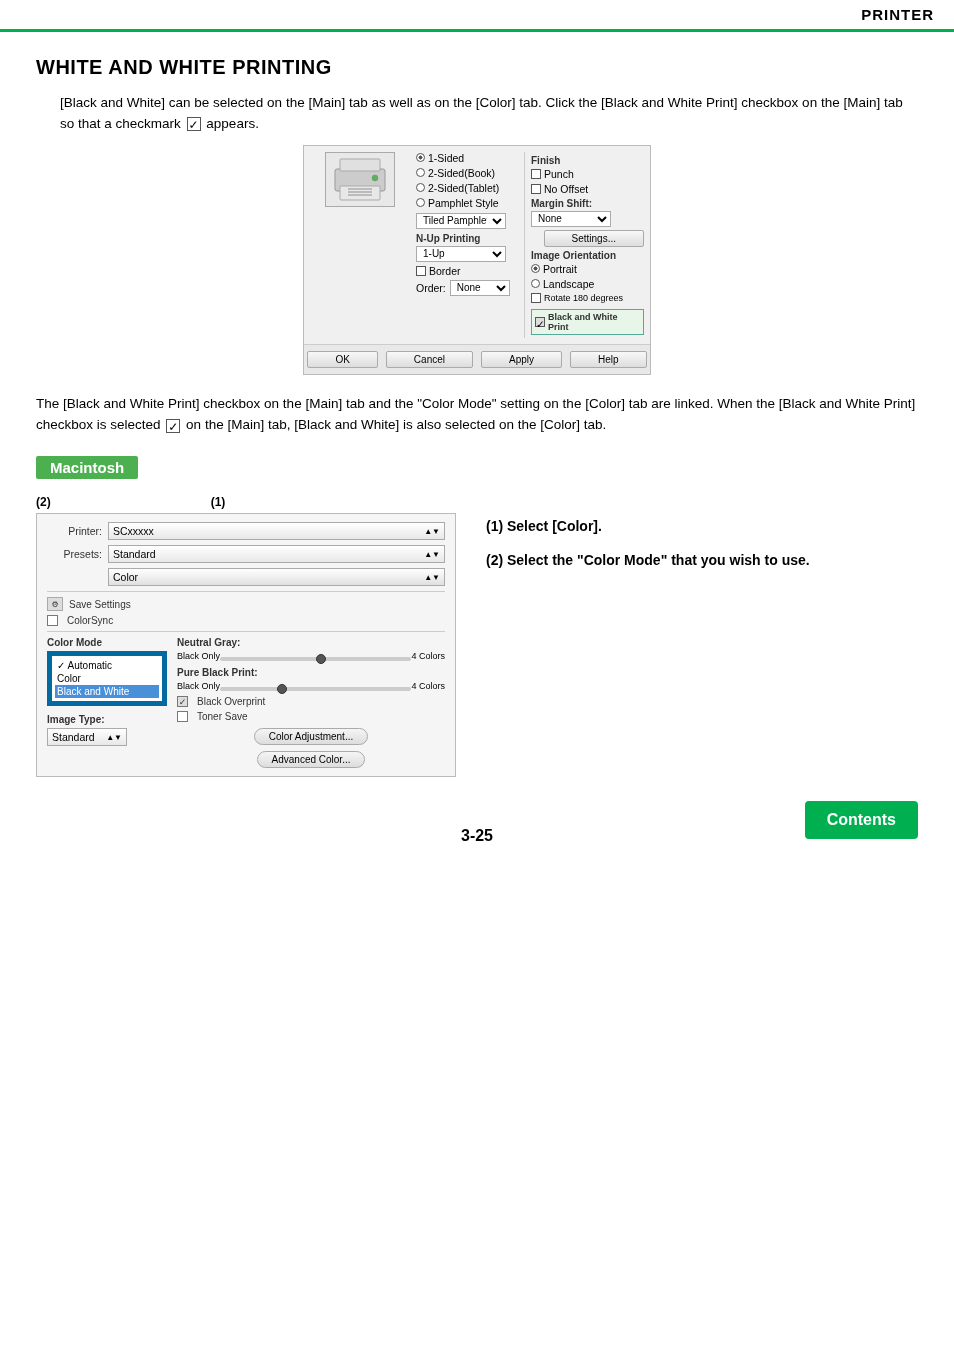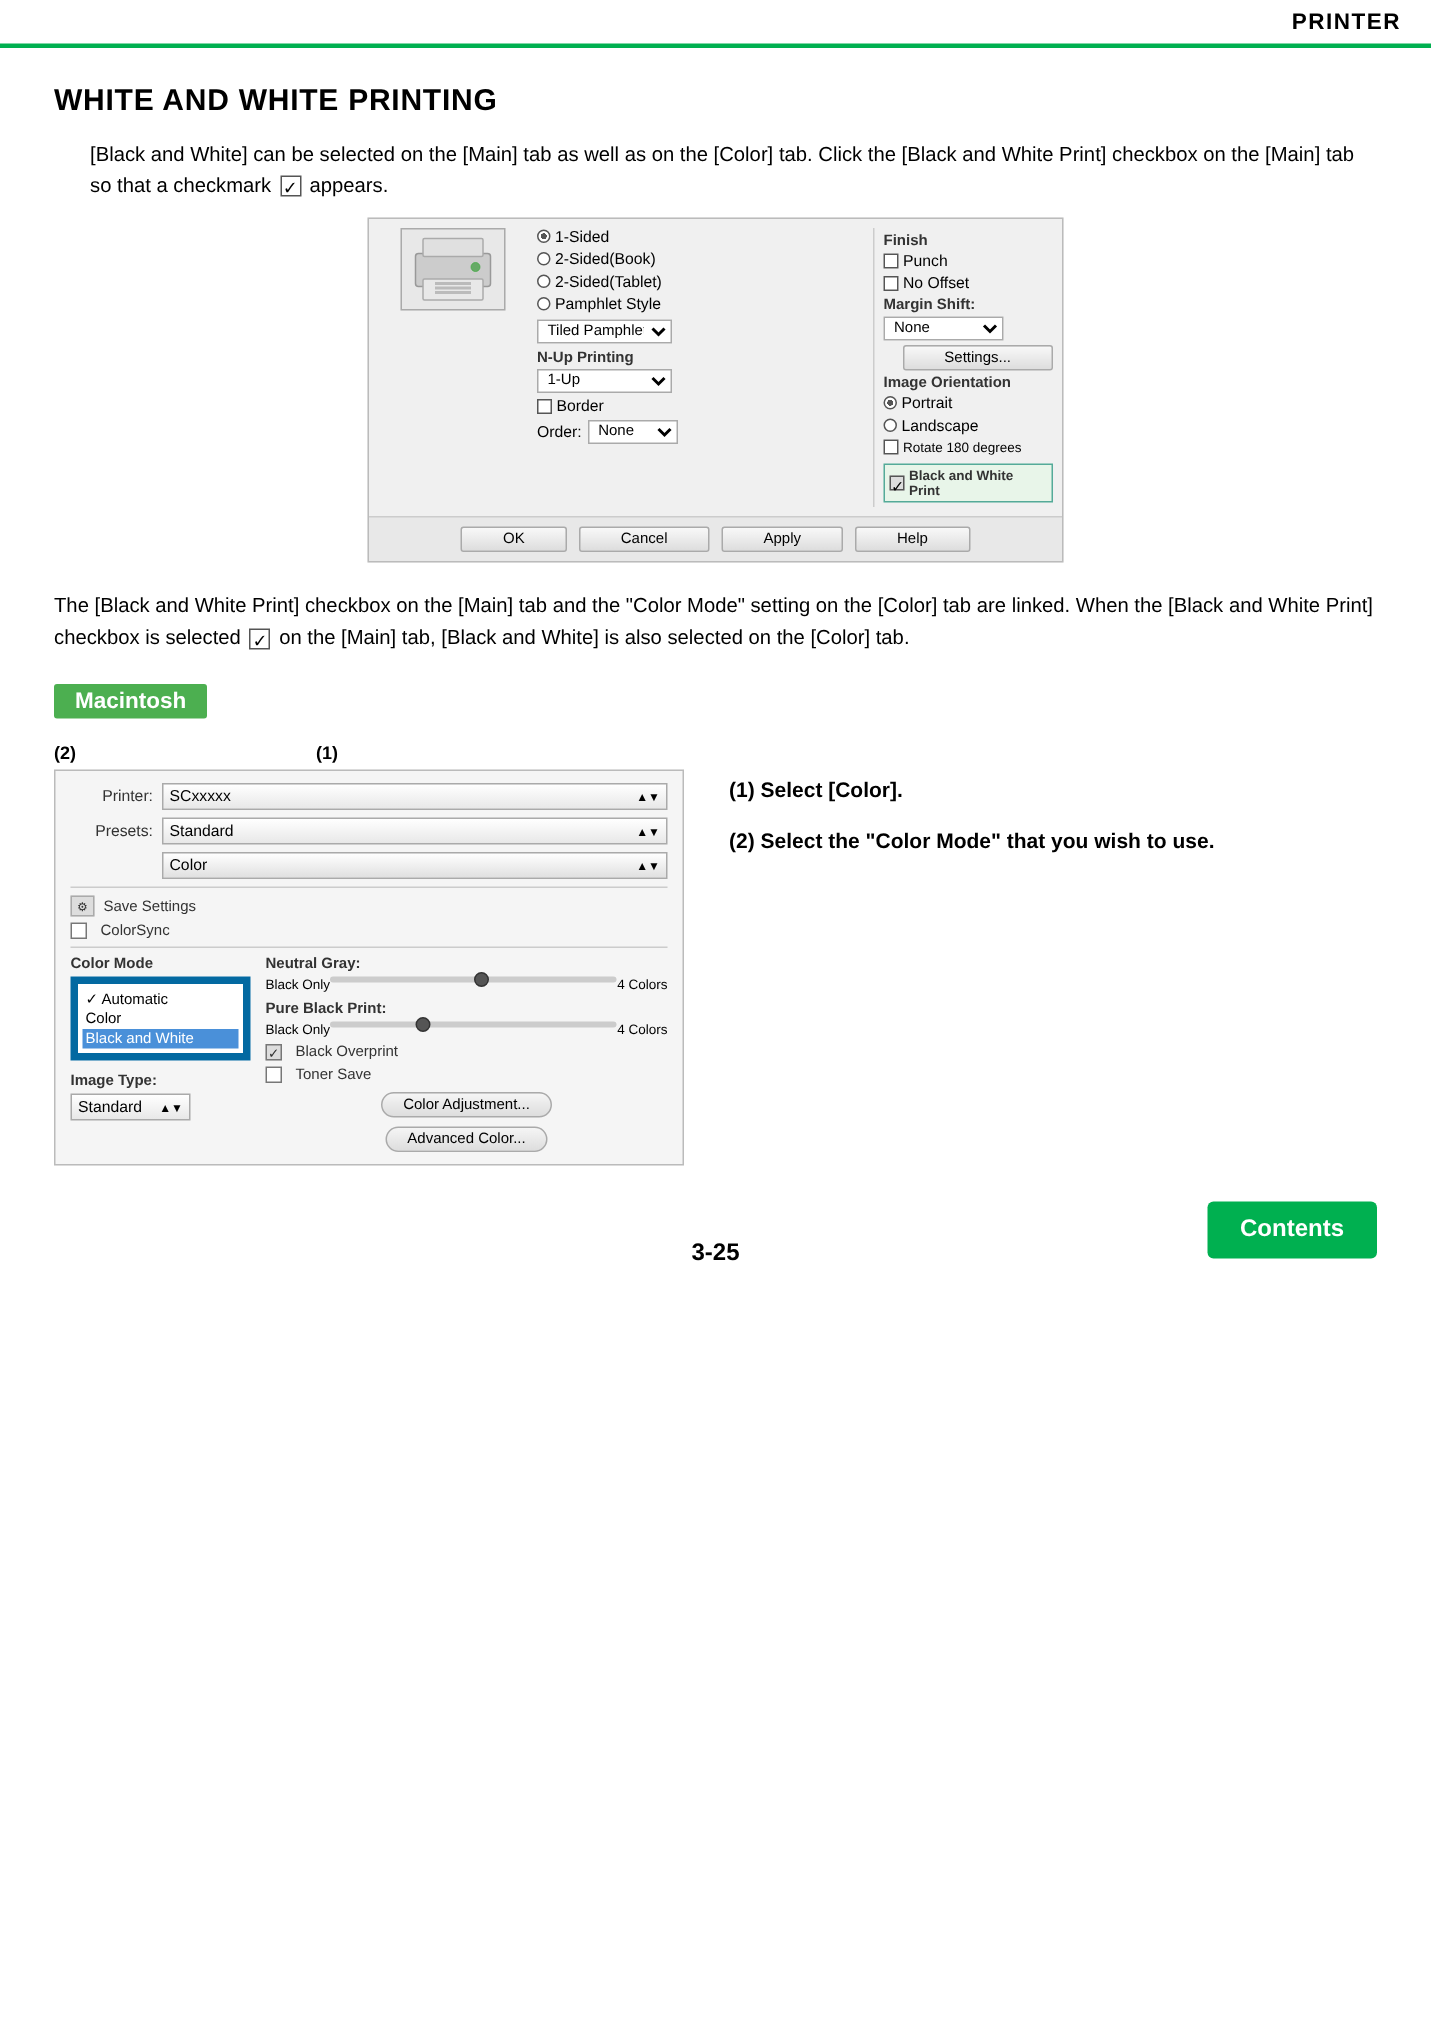--- a/index.html
+++ b/index.html
@@ -68,21 +68,21 @@
       top: -2px;
       left: 1px;
       font-size: 12px;
       color: #000;
     }
 
     
     .dialog-screenshot {
       border: 1px solid #bbb;
       background: #f0f0f0;
-      width: 464px;
+      width: 348px;
       margin: 0 auto 18px auto;
       padding: 0;
       font-size: 11px;
     }
     .dialog-inner {
       display: flex;
       flex-direction: row;
       padding: 6px;
       gap: 6px;
     }
@@ -313,21 +313,21 @@
       cursor: pointer;
     }
 
     .mac-color-item.selected {
       background: #4a90d9;
       color: #fff;
     }
 
     .mac-slider-row {
       display: flex;
-      align-items: flex-start;
+      align-items: flex-end;
       gap: 0;
       font-size: 10px;
     }
 
     .mac-slider {
       flex: 1;
       height: 4px;
       background: #ccc;
       border-radius: 2px;
       position: relative;

